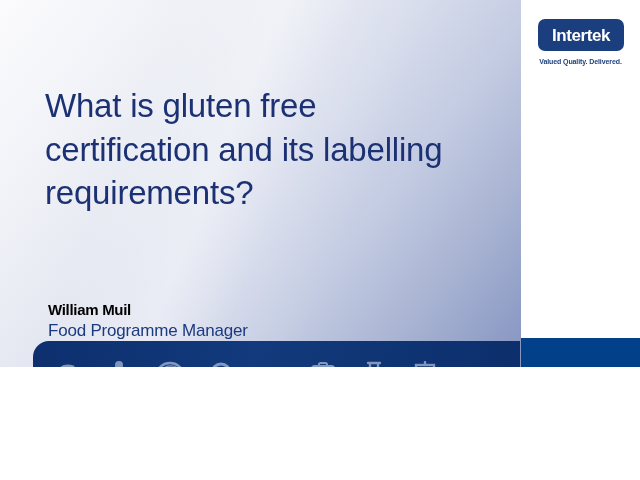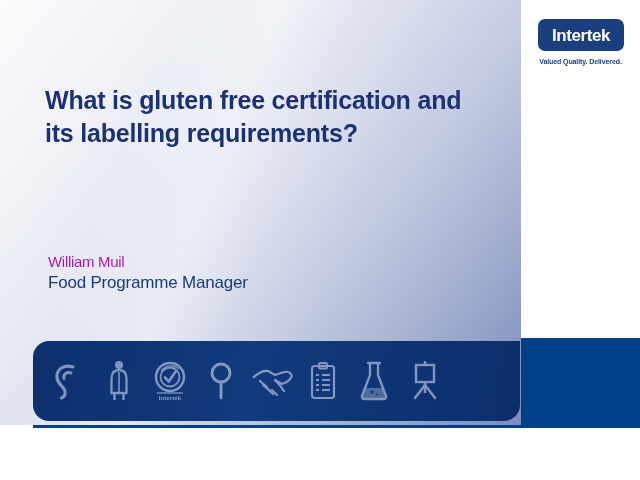--- a/index.html
+++ b/index.html
@@ -7,21 +7,21 @@
     padding: 0;
     background: #ffffff;
   }
   body {
     font-family: "Liberation Sans", sans-serif;
   }
 
   #slide {
     position: relative;
     width: 640px;
-    height: 428px;
+    height: 367px;
     overflow: hidden;
     background: #ffffff;
   }
 
   
   .blue-field-right {
     position: absolute;
     left: 33px;
     top: 338px;
     width: 607px;
@@ -141,38 +141,39 @@
     opacity: 0.62;
   }
 
   
   .title {
     position: absolute;
     left: 45px;
     top: 84px;
     width: 440px;
     color: #1c3173;
-    font-size: 25px;
+    font-size: 33px;
     line-height: 1.32;
     letter-spacing: -0.2px;
-    font-weight: bold;
+    font-weight: normal;
     margin: 0;
   }
   .byline {
     position: absolute;
     left: 48px;
     top: 252px;
     width: 430px;
   }
   .byline-name {
-    color: #a21caf;
+    color: #000000;
     font-size: 15px;
-    font-weight: normal;
+    font-weight: bold;
     line-height: 1.3;
     letter-spacing: -0.3px;
+    margin-top: 48px;
   }
   .byline-role {
     color: #1c3a80;
     font-size: 17px;
     font-weight: normal;
     line-height: 1.35;
     letter-spacing: -0.2px;
   }
 </style>
 </head>

